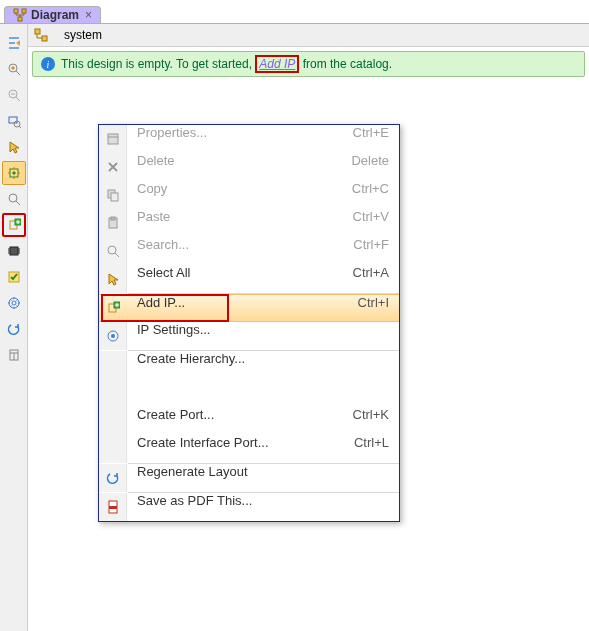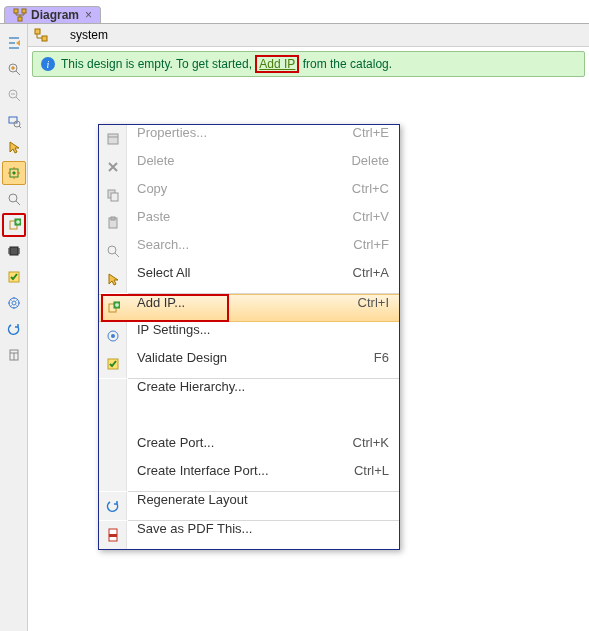--- a/index.html
+++ b/index.html
@@ -58,21 +58,21 @@
   }
   .tbtn.active { background: #ffd98a; border: 1px solid #d29a2f; }
   .tbtn.hl { border: 2px solid #c00; }
   .canvas {
     flex: 1;
     position: relative;
   }
   .header-bar {
     display: flex;
     align-items: center;
-    gap: 22px;
+    gap: 16px;
     padding: 4px 6px;
     background: #efefef;
     border-bottom: 1px solid #d0d0d0;
   }
   .info-bar {
     display: flex;
     align-items: center;
     gap: 6px;
     padding: 5px 8px;
     margin: 4px;
@@ -81,23 +81,24 @@
     border-radius: 2px;
     color: #063;
   }
   .info-bar .info-icon {
     width:14px; height:14px; border-radius:50%;
     background:#2a7ee0; color:#fff; font-size:10px;
     display:flex;align-items:center;justify-content:center;
     font-style: italic; font-family: serif;
   }
   .info-bar .link {
-    color: #4d7c0f;
+    color: #8b5cf6;
     text-decoration: underline;
     cursor: pointer;
+    font-style: italic;
   }
   .link-hl { border: 2px solid #c00; padding: 0 2px; }
   .context-menu {
     position: absolute;
     top: 100px;
     left: 70px;
     width: 302px;
     background: #fff;
     border: 1px solid #1e2a8a;
     box-shadow: 2px 2px 6px rgba(0,0,0,.3);
@@ -345,30 +346,20 @@
         <div class="cm-row">
           <div class="cm-gutter">
             <svg width="14" height="14">
               <circle cx="7" cy="7" r="5" fill="none" stroke="#4080d0"></circle>
               <circle cx="7" cy="7" r="2" fill="#4080d0"></circle>
             </svg>
           </div>
           <div class="cm-label">IP Settings...</div>
           <div class="cm-shortcut"></div>
         </div>
-        <div class="cm-row">
-          <div class="cm-gutter">
-            <svg width="14" height="14">
-              <rect x="2" y="2" width="10" height="10" fill="#ffe070" stroke="#c0a030"></rect>
-              <path d="M4 7 L6 9 L10 4" stroke="#2a8a2a" fill="none" stroke-width="2"></path>
-            </svg>
-          </div>
-          <div class="cm-label">Validate Design</div>
-          <div class="cm-shortcut">F6</div>
-        </div>
         <div class="cm-divider"></div>
         <div class="cm-row">
           <div class="cm-gutter"></div>
           <div class="cm-label">Create Hierarchy...</div>
           <div class="cm-shortcut"></div>
         </div>
         <div class="cm-row">
           <div class="cm-gutter"></div>
           <div class="cm-shortcut"></div>
         </div>

